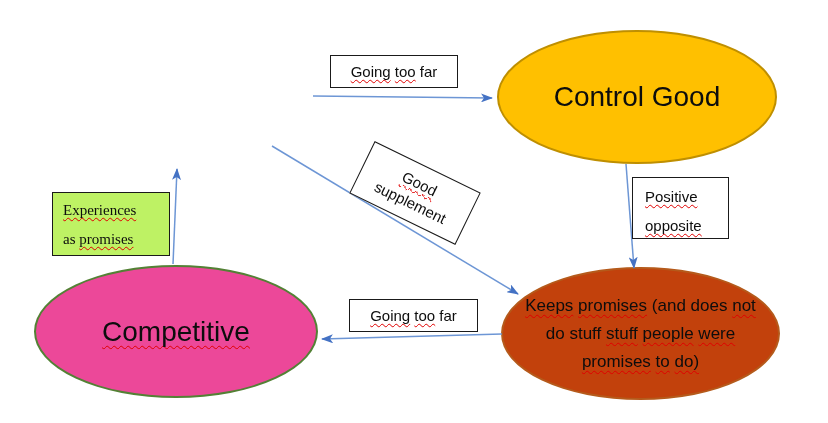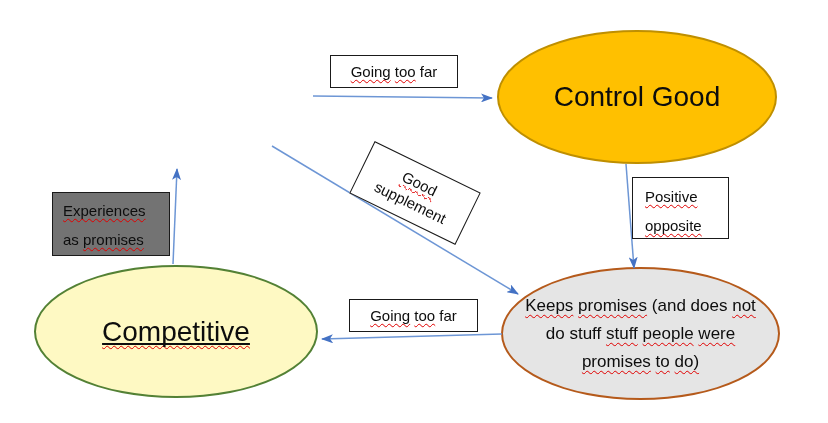--- a/index.html
+++ b/index.html
@@ -62,37 +62,37 @@
     <line class="edge" x1="626" y1="164" x2="634" y2="268" marker-end="url(#ah)" style="stroke: rgb(109, 150, 213);"></line>
     <line class="edge" x1="502" y1="334" x2="322" y2="339" marker-end="url(#ah)" style="stroke: rgb(109, 150, 213);"></line>
     <line class="edge" x1="173" y1="264" x2="177" y2="169" marker-end="url(#ah)" style="stroke: rgb(109, 150, 213);"></line>
   </svg>
 
 
   <div class="node" id="node-control" style="background: rgb(255, 192, 0); border-color: rgb(191, 143, 0);">
     <div class="lbl big"><span>Control</span> <span>Good</span></div>
   </div>
 
-  <div class="node" id="node-competitive" style="background: #fef9c3; border-color: rgb(83, 129, 53); text-decoration: underline;">
+  <div class="node" id="node-competitive" style="background: #ec4899; border-color: rgb(83, 129, 53);">
     <div class="lbl big"><span class="sq">Competitive</span></div>
   </div>
 
-  <div class="node" id="node-keeps" style="background: #e5e5e5; border-color: rgb(181, 90, 27);">
+  <div class="node" id="node-keeps" style="background: #c2410c; border-color: rgb(181, 90, 27);">
     <div class="lbl small"><span class="sq">Keeps</span> <span class="sq">promises</span> <span>(and</span> <span>does</span> <span class="sq">not</span><br><span>do</span> <span>stuff</span> <span class="sq">stuff</span> <span class="sq">people</span> <span class="sq">were</span><br><span class="sq">promises</span> <span class="sq">to</span> <span class="sq">do)</span></div>
   </div>
 
   <div class="edge-label centered" id="lbl-going-top" style="border-color: rgb(26, 26, 26); background: rgb(255, 255, 255);">
     <div><span class="sq">Going</span> <span class="sq">too</span> <span>far</span></div>
   </div>
 
   <div class="edge-label centered" id="lbl-good" style="border-color: rgb(26, 26, 26); background: rgb(255, 255, 255);">
     <div><span class="sq">Good</span><br><span>supplement</span></div>
   </div>
 
-  <div class="edge-label" id="lbl-experiences" style="border-color: rgb(26, 26, 26); background: #737373;">
+  <div class="edge-label" id="lbl-experiences" style="border-color: rgb(26, 26, 26); background: #bef264; font-family: Liberation Serif, serif;">
     <div><span class="sq">Experiences</span><br><span>as</span> <span class="sq">promises</span></div>
   </div>
 
   <div class="edge-label" id="lbl-positive" style="border-color: rgb(26, 26, 26); background: rgb(255, 255, 255);">
     <div><span class="sq">Positive</span><br><span class="sq">opposite</span></div>
   </div>
 
   <div class="edge-label centered" id="lbl-going-bottom" style="border-color: rgb(26, 26, 26); background: rgb(255, 255, 255);">
     <div><span class="sq">Going</span> <span class="sq">too</span> <span>far</span></div>
   </div>

